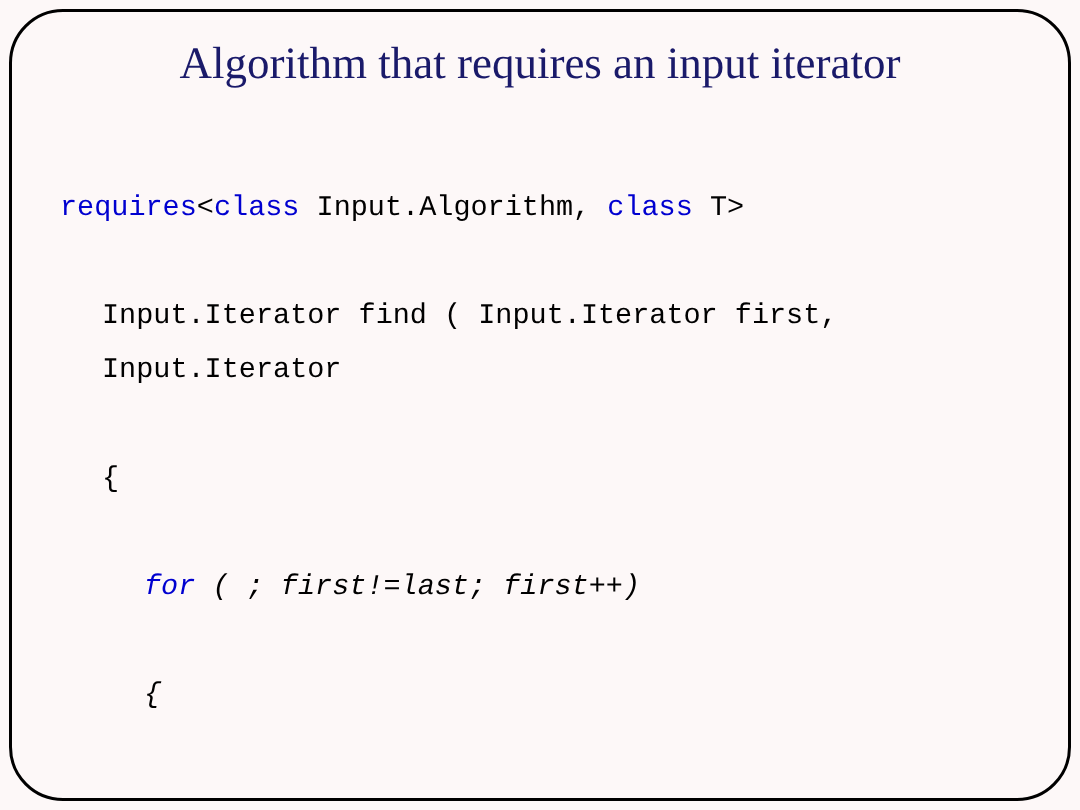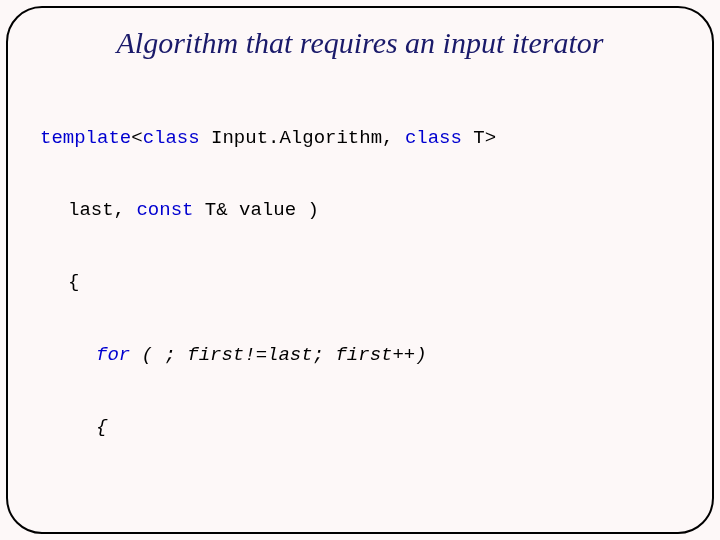--- a/index.html
+++ b/index.html
@@ -20,43 +20,42 @@
     border: 2px solid #000;
     border-radius: 36px;
     padding: 18px 32px 20px 32px;
   }
   .title {
     font-size: 30px;
     color: #1a1a6a;
     text-align: center;
     margin-bottom: 24px;
     font-weight: normal;
-    font-style: italic;
   }
   .code {
     font-family: Consolas, 'Courier New', monospace;
     font-size: 19px;
     line-height: 1.9;
     color: #000;
     white-space: pre-wrap;
   }
   .kw { color: #0000d0; }
   .i1 { padding-left: 28px; display: block; }
   .i2 { padding-left: 56px; display: block; font-style: italic; }
   .line { display: block; }
 </style>
 </head>
 <body>
 
 <div class="frame">
   <h1 class="title">Algorithm that requires an input iterator</h1>
 
   <div class="code">
-<span class="line"><span class="kw">template</span><span>&lt;</span><span class="kw">class</span><span> Input.Algorithm, </span><span class="kw">class</span><span> T&gt;</span></span>
-<span class="i1"><span>last, </span><span class="kw">const</span><span> T&amp; value )</span></span>
+<span class="line"><span class="kw">requires</span><span>&lt;</span><span class="kw">class</span><span> Input.Algorithm, </span><span class="kw">class</span><span> T&gt;</span></span>
+<span class="i1"><span>Input.Iterator find ( Input.Iterator first, Input.Iterator</span></span>
 <span class="i1"><span>{</span></span>
 <span class="i2"><span class="kw">for</span><span> ( ; first!=last; first++)</span></span>
 <span class="i2"><span>{</span></span>
 
 
 
 
 
   </div>
 </div>

